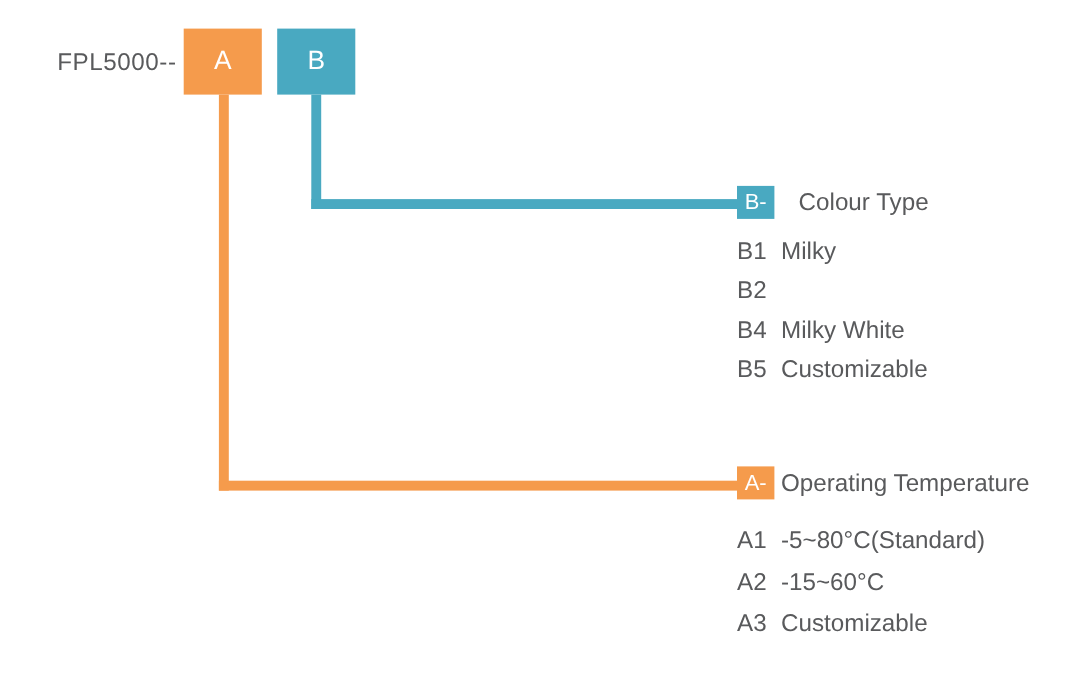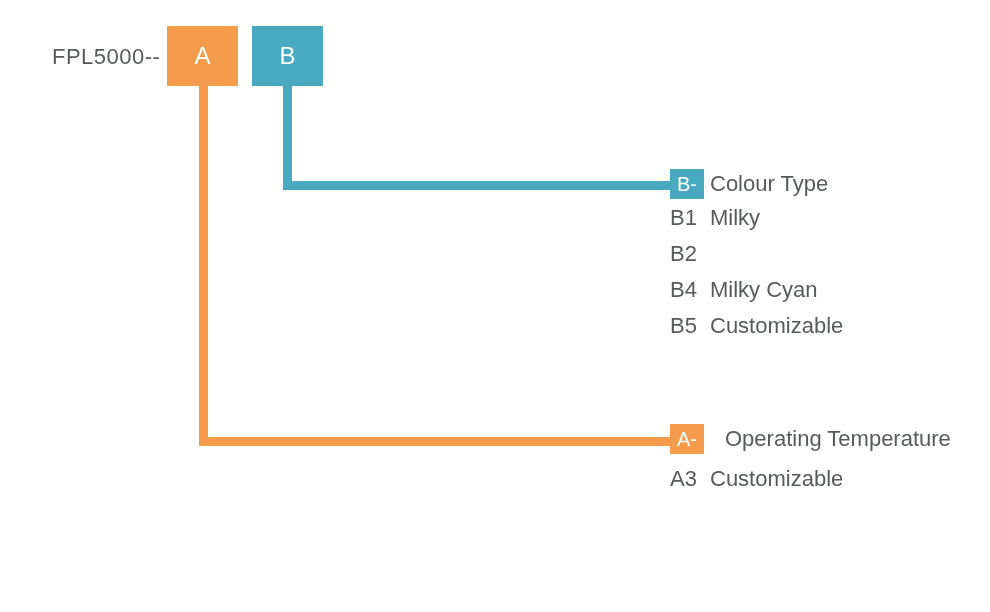--- a/index.html
+++ b/index.html
@@ -66,34 +66,34 @@
   
   .legend-title {
     position: absolute;
     left: 710px;
     height: 26px;
     line-height: 26px;
     font-size: 22px;
     color: #595a5c;
     white-space: nowrap;
   }
-  .title-b { top: 171px; }
-  .title-a { top: 426px; margin-left: 15px; }
+  .title-b { top: 171px; margin-left: 16px; }
+  .title-a { top: 426px; }
   
   .legend-list {
     position: absolute;
     left: 670px;
   }
   .list-b { top: 205px; }
   .list-a { top: 466px; }
   .list-b .row { height: 36px; }
   .list-a .row { height: 38px; }
   .row {
     display: flex;
-    align-items: flex-start;
+    align-items: flex-end;
     font-size: 22px;
     color: #595a5c;
     white-space: nowrap;
   }
   .row .code { width: 40px; flex: 0 0 40px; }
 </style>
 </head>
 <body>
 
 <div class="canvas">
@@ -117,30 +117,38 @@
   <div class="legend-list list-b">
     <div class="row">
       <span class="code">B1</span>
       <span class="lbl">Milky</span>
     </div>
     <div class="row">
       <span class="code">B2</span>
     </div>
     <div class="row">
       <span class="code">B4</span>
-      <span class="lbl">Milky Cyan</span>
+      <span class="lbl">Milky White</span>
     </div>
     <div class="row">
       <span class="code">B5</span>
       <span class="lbl">Customizable</span>
     </div>
   </div>
 
   <div class="tag tag-a">A-</div>
   <div class="legend-title title-a">Operating Temperature</div>
   <div class="legend-list list-a">
     <div class="row">
+      <span class="code">A1</span>
+      <span class="lbl">-5~80°C(Standard)</span>
+    </div>
+    <div class="row">
+      <span class="code">A2</span>
+      <span class="lbl">-15~60°C</span>
+    </div>
+    <div class="row">
       <span class="code">A3</span>
       <span class="lbl">Customizable</span>
     </div>
   </div>
 
 </div>
 
 </body></html>

